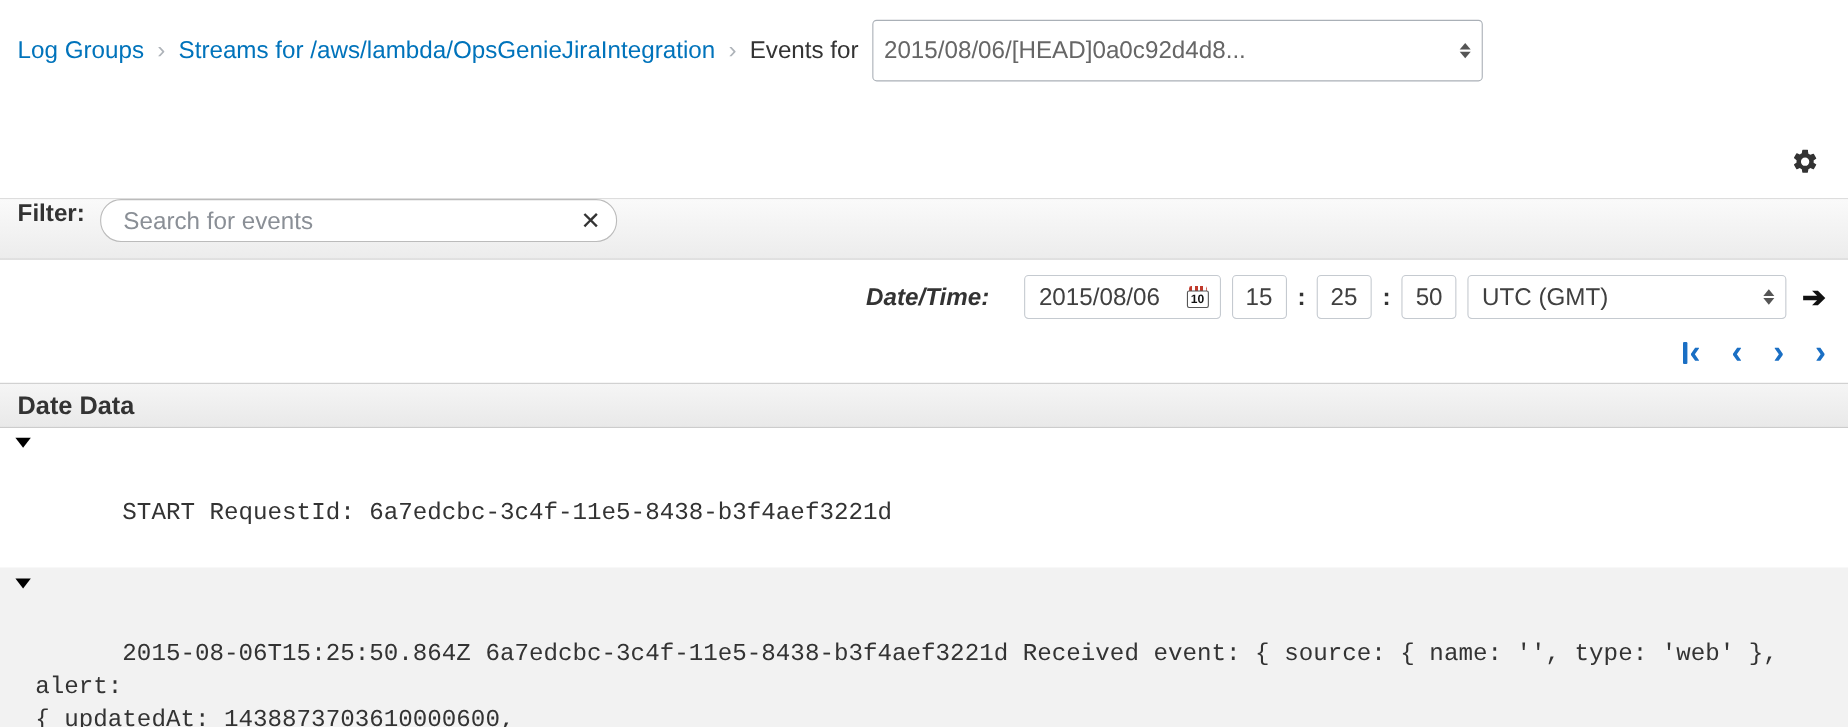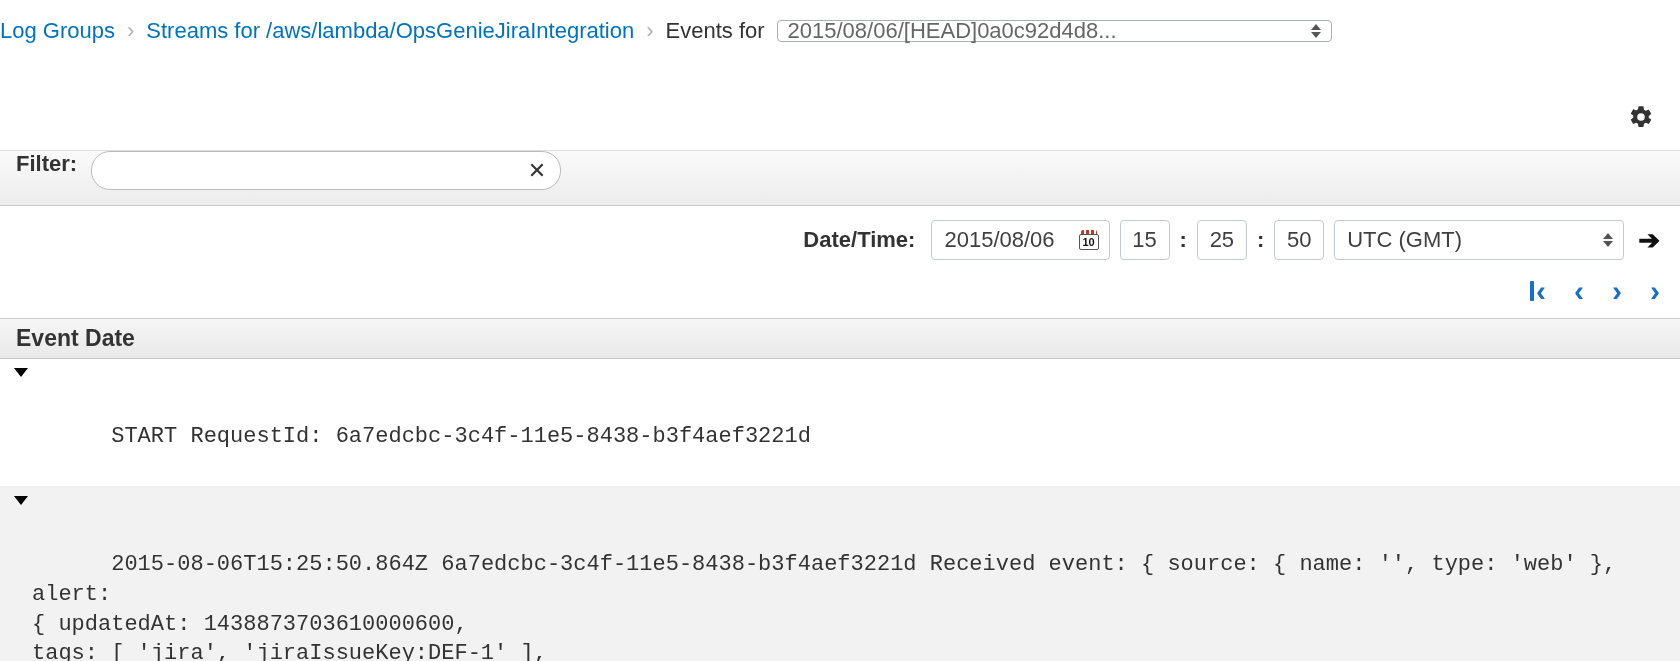--- a/index.html
+++ b/index.html
@@ -9,32 +9,32 @@
     font-size: 22px;
     color: #333;
     background: #fff;
   }
   .root { width: 1680px; }
 
   
   .breadcrumb {
     display: flex; align-items: center;
     gap: 12px;
-    padding: 18px 16px 6px 0;
+    padding: 18px 16px 6px 16px;
   }
   .breadcrumb a.link {
     color: #0073bb;
     text-decoration: none;
     cursor: pointer;
   }
   .breadcrumb .sep { color: #aeb3b9; font-size: 22px; }
   .breadcrumb .current-label { color: #333; }
   .stream-select-wrap {
     position: relative;
-    width: 555px; height: 22px;
+    width: 555px; height: 56px;
     border: 1px solid #aab0b7;
     border-radius: 4px;
     background: #fff;
     display: flex; align-items: center;
     padding: 0 34px 0 10px;
     color: #666;
     cursor: pointer;
   }
   .spinner {
     position: absolute; right: 10px; top: 50%; transform: translateY(-50%);
@@ -85,21 +85,21 @@
     font-size: 22px; color: #333; cursor: pointer; line-height: 1;
   }
 
   
   .datetime-row {
     display: flex; align-items: center; justify-content: flex-end;
     gap: 10px;
     padding: 14px 16px 6px 16px;
     font-size: 22px;
   }
-  .dt-label { font-weight: 700; margin-right: 6px; }
+  .dt-label { font-weight: 700; margin-right: 22px; font-style: italic; }
   .date-box {
     display: flex; align-items: center; gap: 24px;
     border: 1px solid #c5cad0; border-radius: 4px;
     height: 40px; padding: 0 10px 0 12px;
     color: #404040;
   }
   .cal-icon { position: relative; width: 20px; height: 20px; display:inline-block; }
   .cal-icon .tabs { position:absolute; top:0; left:2px; right:2px; height:6px;
     background: repeating-linear-gradient(90deg, #c0392b 0 3px, #fff 3px 5px);
     border-radius: 2px 2px 0 0; }
@@ -188,20 +188,21 @@
     <span class="gear-icon">
       <svg width="26" height="26" viewBox="0 0 24 24" fill="#333">
         <path d="M19.14,12.94a7.14,7.14,0,0,0,.05-.94,7.14,7.14,0,0,0-.05-.94l2.03-1.58a.5.5,0,0,0,.12-.64l-1.92-3.32a.5.5,0,0,0-.61-.22l-2.39.96a7.03,7.03,0,0,0-1.62-.94l-.36-2.54A.5.5,0,0,0,13.9,2h-3.8a.5.5,0,0,0-.49.42L9.25,4.96a7.03,7.03,0,0,0-1.62.94l-2.39-.96a.5.5,0,0,0-.61.22L2.71,8.48a.5.5,0,0,0,.12.64l2.03,1.58a7.14,7.14,0,0,0-.05.94,7.14,7.14,0,0,0,.05.94L2.83,14.16a.5.5,0,0,0-.12.64l1.92,3.32a.5.5,0,0,0,.61.22l2.39-.96a7.03,7.03,0,0,0,1.62.94l.36,2.54a.5.5,0,0,0,.49.42h3.8a.5.5,0,0,0,.49-.42l.36-2.54a7.03,7.03,0,0,0,1.62-.94l2.39.96a.5.5,0,0,0,.61-.22l1.92-3.32a.5.5,0,0,0-.12-.64ZM12,15.5A3.5,3.5,0,1,1,15.5,12,3.5,3.5,0,0,1,12,15.5Z"></path>
       </svg>
     </span>
   </div>
 
   <div class="filter-bar">
     <span class="filter-label">Filter:</span>
     <div class="search-wrap">
+      <input type="text" placeholder="Search for events" style="">
       <span class="clear-icon">✕</span>
     </div>
   </div>
 
   <div class="datetime-row">
     <span class="dt-label">Date/Time:</span>
     <div class="date-box">
       <span>2015/08/06</span>
       <span class="cal-icon">
         <span class="tabs"></span>
@@ -239,21 +240,21 @@
       </span>
     <span class="pager-btn">
         <span class="ang">›</span>
       </span>
     <span class="pager-btn">
         <span class="ang">›</span>
         <span class="bar" style="margin-left:2px;margin-right:0;"></span>
       </span>
   </div>
 
-  <div class="eventdata-header">Event Date</div>
+  <div class="eventdata-header">Date Data</div>
 
   <div class="log-rows">
     <div class="log-row">
       <span class="caret"></span>
       <span>START RequestId: 6a7edcbc-3c4f-11e5-8438-b3f4aef3221d</span>
     </div>
     <div class="log-row alt">
       <span class="caret"></span>
       <span>2015-08-06T15:25:50.864Z 6a7edcbc-3c4f-11e5-8438-b3f4aef3221d Received event: { source: { name: '', type: 'web' },
 alert:

